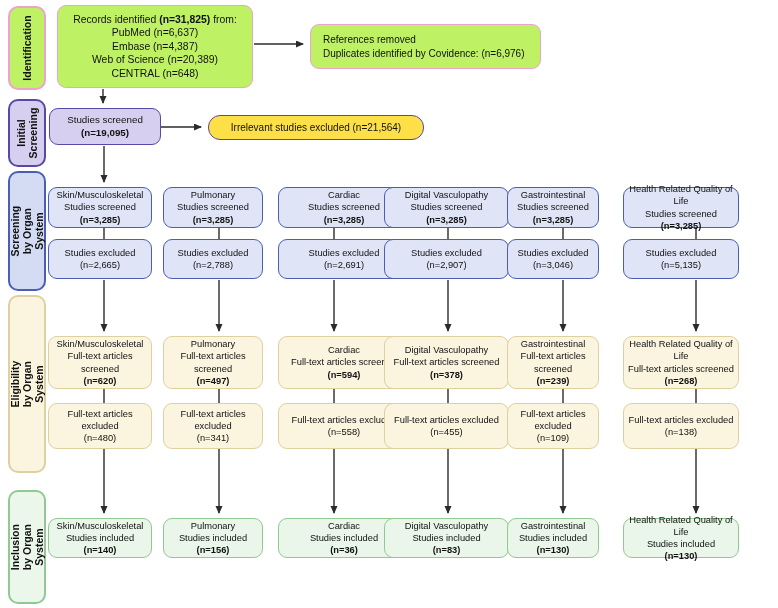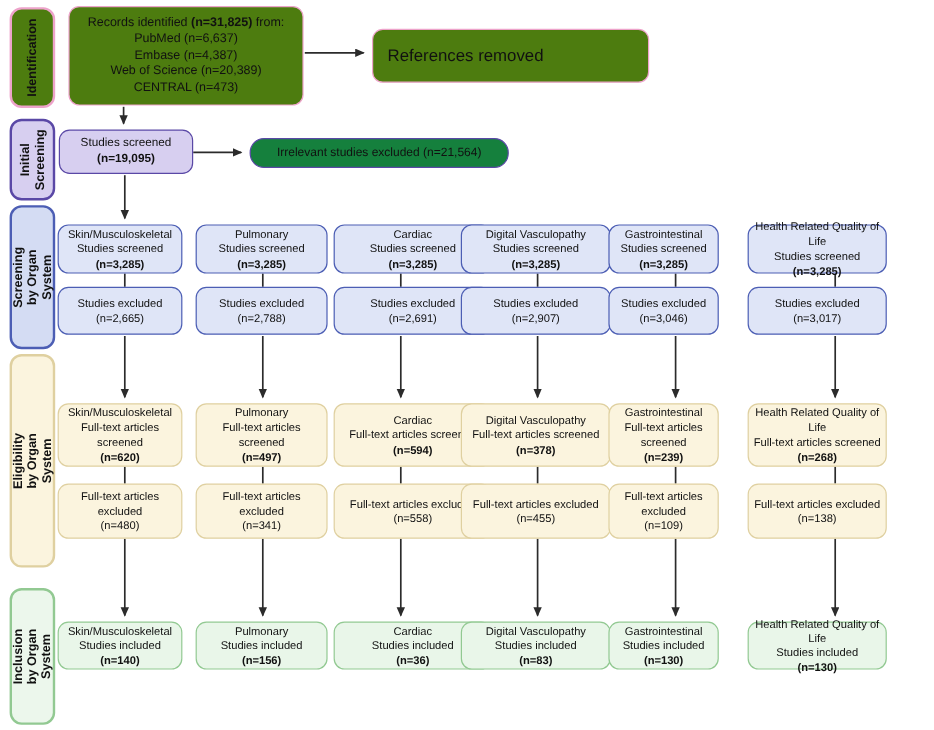--- a/index.html
+++ b/index.html
@@ -9,55 +9,55 @@
   }
   
   .box{
     position:absolute;box-sizing:border-box;border-radius:9px;
     display:flex;flex-direction:column;align-items:center;justify-content:center;
     text-align:center;font-size:9.3px;line-height:1.3;padding:1px 3px;
   }
   .ln{display:block;}
   .bold{font-weight:bold;}
   
-  .pink  {background:#4d7c0f;border:1.8px solid #eda3ca;}
+  .pink  {background:#bef264;border:1.8px solid #eda3ca;}
   .purple{background:#d7cff0;border:1.8px solid #5a48a6;}
-  .purple-light{background:#15803d;border:1.8px solid #5a48a6;}
+  .purple-light{background:#fde047;border:1.8px solid #5a48a6;}
   .blue  {background:#dfe5f7;border:1.8px solid #4c5eb4;}
   .cream {background:#fbf4de;border:1.8px solid #dfd0a0;}
   .green {background:#e9f6e9;border:1.8px solid #92c992;}
   
   .vlabel{
     position:absolute;left:8px;width:38px;box-sizing:border-box;border-radius:10px;
     display:flex;align-items:center;justify-content:center;
   }
   .vlabel.pink{border-width:2px}.vlabel.purple{border-width:2px}
   .vlabel.blue{background:#d4dcf3;border-width:2px}
   .vlabel.cream{border-width:2px}.vlabel.green{background:#ecf7ec;border-width:2px}
   .vlabel span{
     transform:rotate(-90deg);white-space:pre-line;text-align:center;
     font-weight:bold;font-size:10.5px;line-height:1.15;width:max-content;
   }
   
   .col0{left:48px;width:104px;}
-  .col1{left:163px;width:110px;}
+  .col1{left:163px;width:100px;}
   .col2{left:278px;width:132px;}
   .col3{left:384px;width:125px;justify-content:center;}
   .col4{left:507px;width:92px;}
   .col5{left:623px;width:116px;}
   
   .r-scr{top:187px;height:41px;}
   .r-exc{top:239px;height:40px;}
   .r-fts{top:336px;height:53px;}
   .r-fte{top:403px;height:46px;}
   .r-inc{top:518px;height:40px;}
   
   .records{left:57px;top:5px;width:196px;height:83px;font-size:10.4px;line-height:1.3;}
   .refs{left:310px;top:24px;width:231px;height:45px;align-items:flex-start;text-align:left;
-        padding-left:12px;font-size:14px;line-height:1.35;}
+        padding-left:12px;font-size:10px;line-height:1.35;}
   .init-scr{left:49px;top:108px;width:112px;height:37px;font-size:9.8px;}
   .irrelevant{left:208px;top:115px;width:216px;height:25px;border-radius:12px;font-size:10px;}
   
   #arrows{position:absolute;left:0;top:0;width:778px;height:608px;pointer-events:none;}
 </style>
 </head>
 <body>
 
 <div id="canvas">
 
@@ -124,24 +124,25 @@
   <div class="vlabel green" style="top:490px;height:114px">
     <span>Inclusion by Organ
 System</span>
   </div>
 
   <div class="box pink records">
     <span class="ln"><span>Records identified </span><span class="bold">(n=31,825)</span><span> from:</span></span>
     <span class="ln">PubMed (n=6,637)</span>
     <span class="ln">Embase (n=4,387)</span>
     <span class="ln">Web of Science (n=20,389)</span>
-    <span class="ln">CENTRAL (n=473)</span>
+    <span class="ln">CENTRAL (n=648)</span>
   </div>
   <div class="box pink refs">
     <span class="ln">References removed</span>
+    <span class="ln">Duplicates identified by Covidence: (n=6,976)</span>
   </div>
 
   <div class="box purple init-scr">
     <span class="ln">Studies screened</span>
     <span class="ln bold">(n=19,095)</span>
   </div>
   <div class="box purple-light irrelevant">
     <span class="ln">Irrelevant studies excluded (n=21,564)</span>
   </div>
 
@@ -265,21 +266,21 @@
     <span class="ln bold">(n=130)</span>
   </div>
 
   <div class="box blue col5 r-scr">
     <span class="ln">Health Related Quality of Life</span>
     <span class="ln">Studies screened</span>
     <span class="ln bold">(n=3,285)</span>
   </div>
   <div class="box blue col5 r-exc">
     <span class="ln">Studies excluded</span>
-    <span class="ln">(n=3,017)</span>
+    <span class="ln">(n=5,135)</span>
   </div>
   <div class="box cream col5 r-fts">
     <span class="ln">Health Related Quality of Life</span>
     <span class="ln">Full-text articles screened</span>
     <span class="ln bold">(n=268)</span>
   </div>
   <div class="box cream col5 r-fte">
     <span class="ln">Full-text articles excluded</span>
     <span class="ln">(n=138)</span>
   </div>

